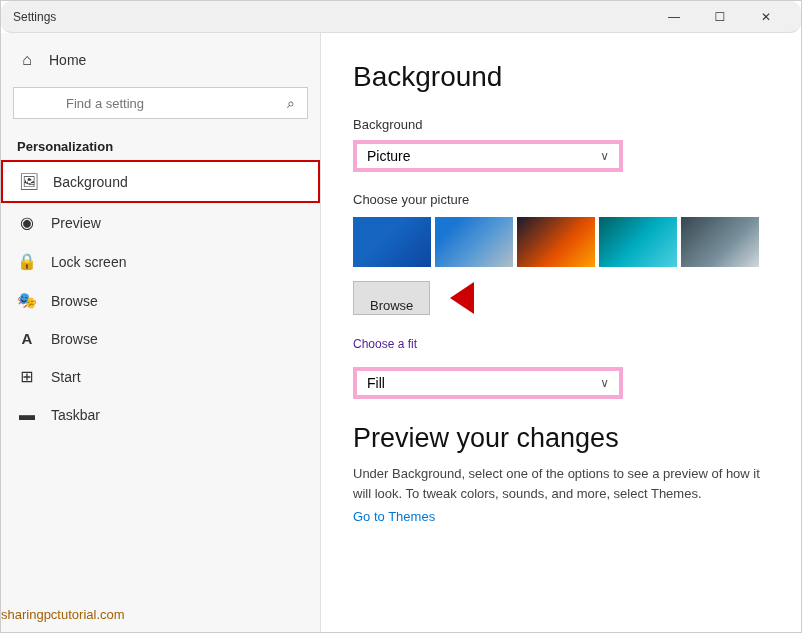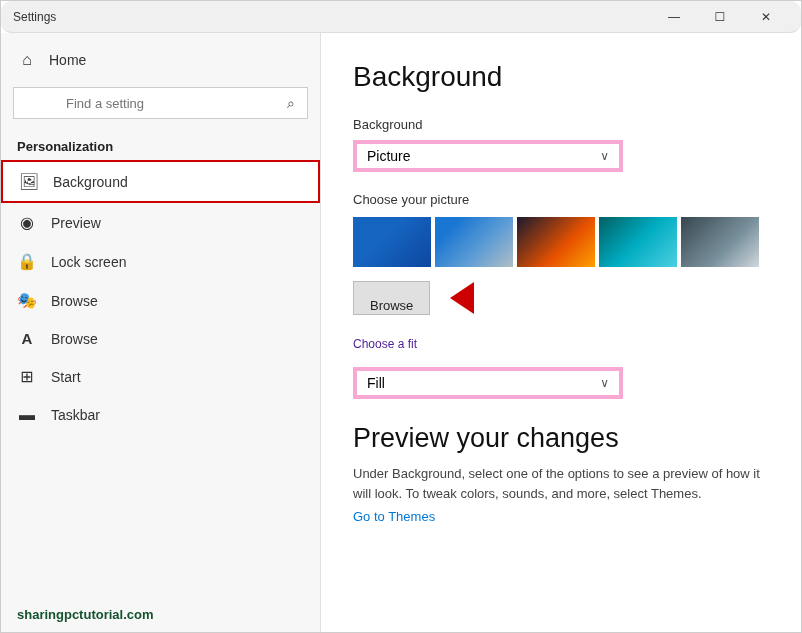--- a/index.html
+++ b/index.html
@@ -224,24 +224,24 @@
     }
     .go-to-themes {
       color: #0078d7;
       font-size: 13px;
       cursor: pointer;
       text-decoration: none;
       margin-top: 6px;
       display: inline-block;
     }
     .watermark {
-      padding: 6px 16px 10px;
-      font-size: 13px;
-      font-weight: 700;
-      color: #14532d;
+      padding: 6px 0 10px;
+      font-size: 13px;
+      font-weight: 400;
+      color: #a16207;
     }
   </style>
 </head>
 <body>
 
 <div class="window">
 
   <div class="title-bar">
     <span class="title-bar-title">Settings</span>
     <div class="title-bar-controls">

